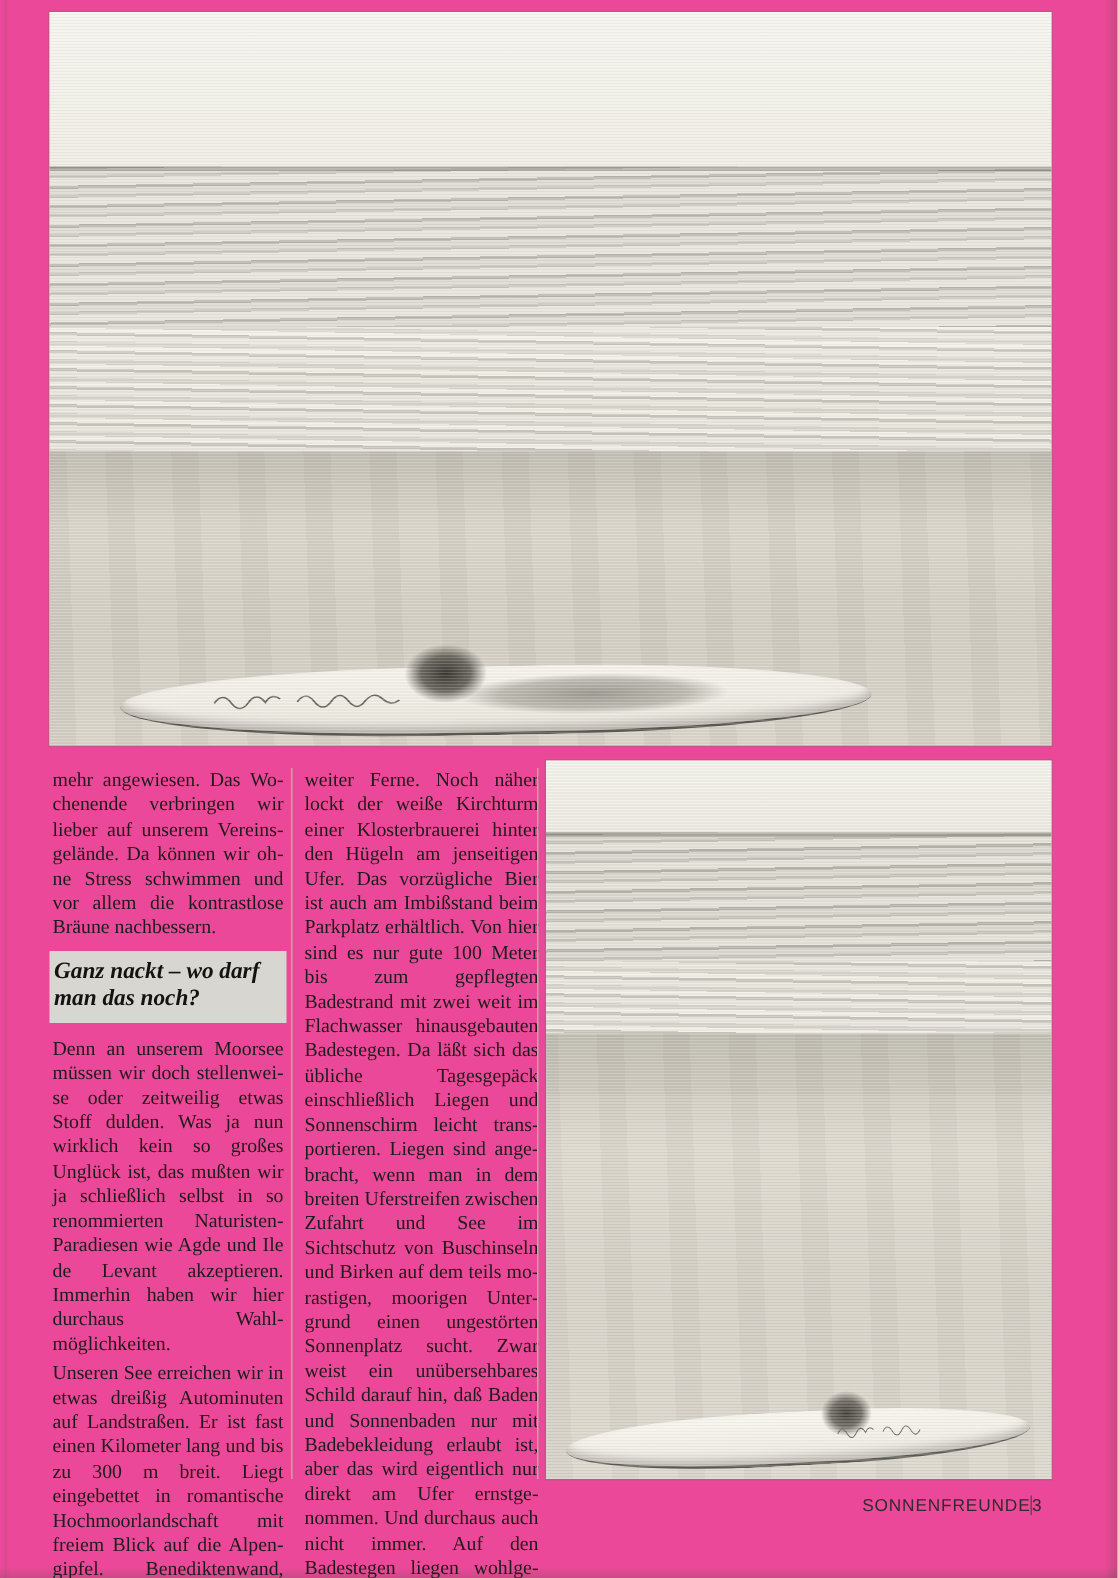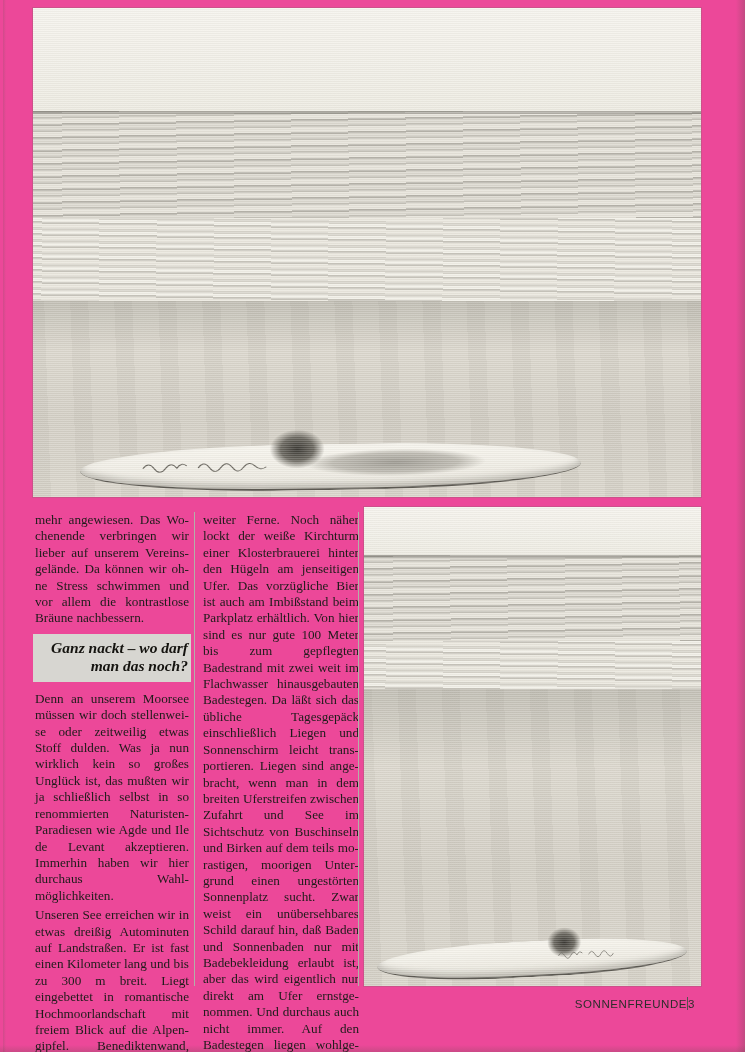--- a/index.html
+++ b/index.html
@@ -101,21 +101,21 @@
     hyphens: auto; -webkit-hyphens: auto;
   }
   .col p { margin: 0 0 3px 0; }
   .col-left { left: 35px;  width: 154px; }
   .col-mid  { left: 203px; width: 156px; }
 
   .kicker {
     background: #d7d6d1;
     margin: 7px -2px 9px -2px;
     padding: 5px 3px 6px 3px;
-    text-align: right;
+    text-align: left;
     font-family: "Liberation Serif", serif;
     font-weight: bold; font-style: italic;
     font-size: 15.5px; line-height: 18.5px;
     color: #14130f;
     hyphens: manual;
   }
 
   .colrule { position: absolute; top: 512px; height: 474px; width: 1px; background: #b3b0a8; }
   .rule-1 { left: 194px; }
   .rule-2 { left: 358px; }

